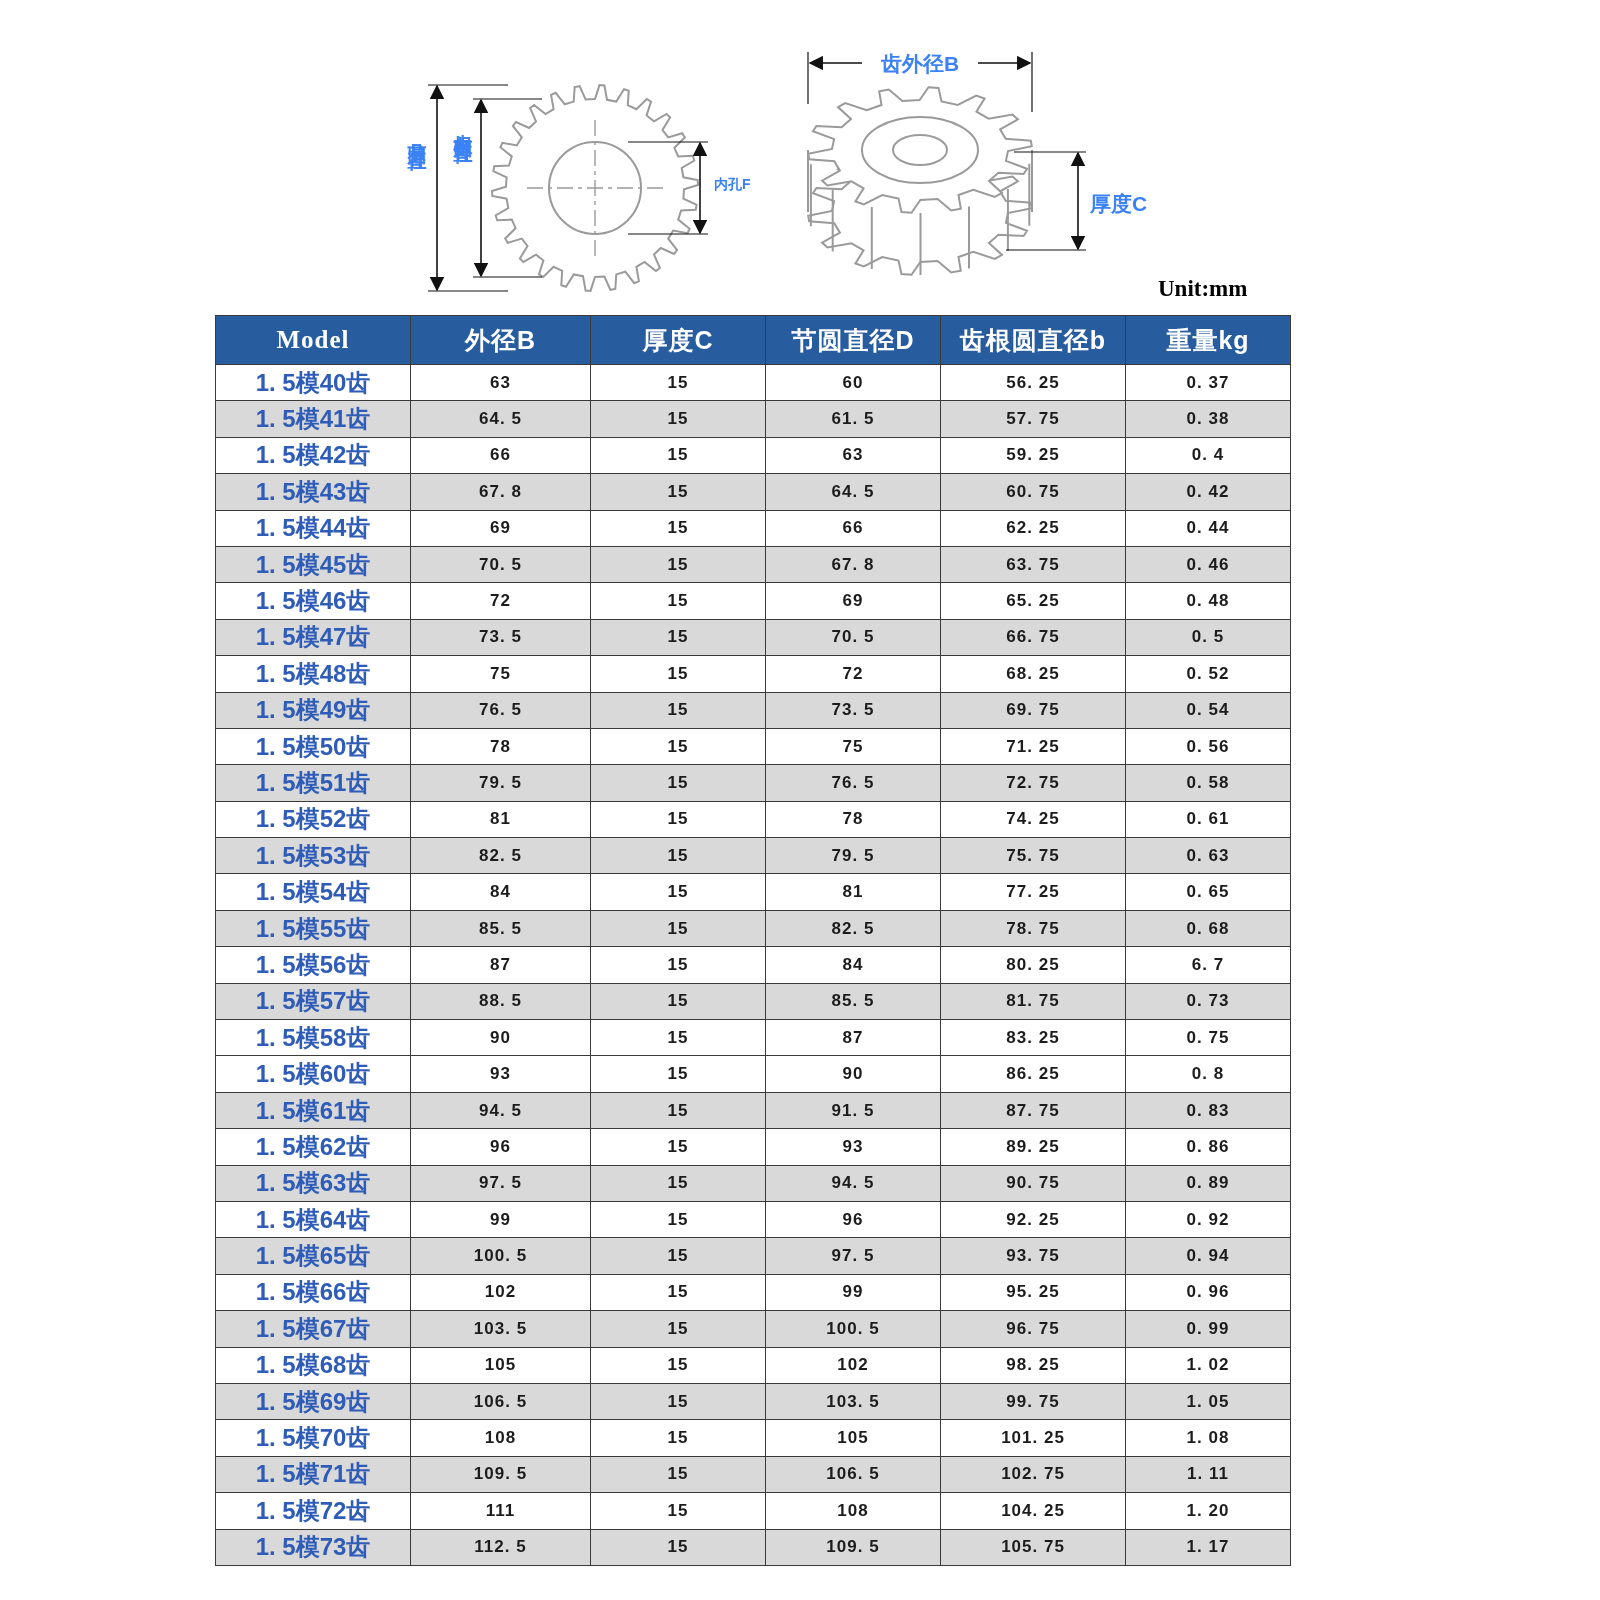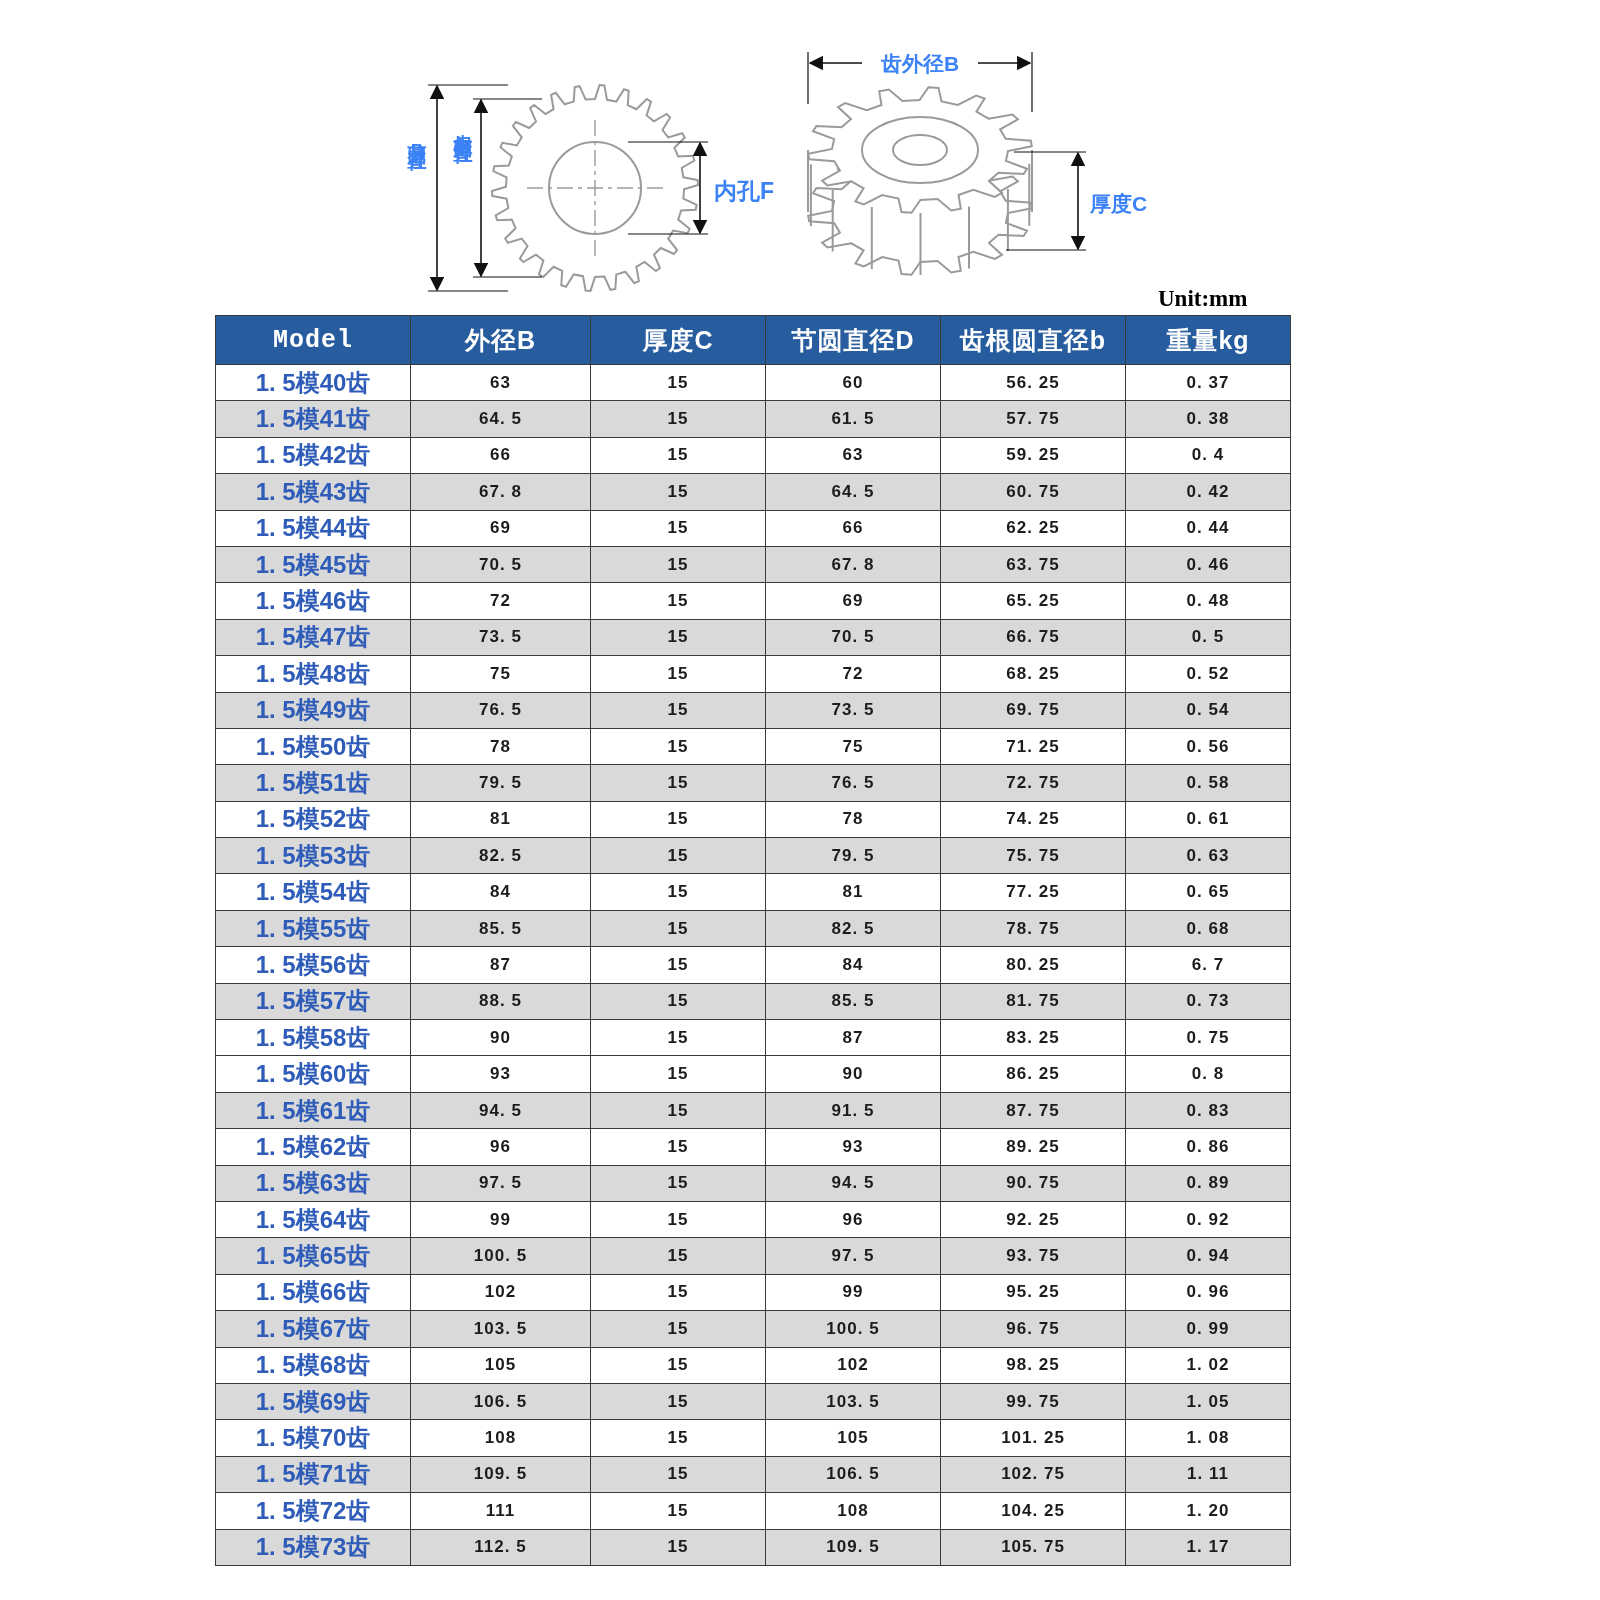--- a/index.html
+++ b/index.html
@@ -10,21 +10,21 @@
   #diagram-svg{position:absolute;left:0;top:0;width:1600px;height:312px;}
   .gear-body{fill:#ffffff;stroke:var(--gear-stroke);stroke-width:2;}
   .gear-thin{fill:none;stroke:var(--gear-stroke);stroke-width:2;}
   .centerline{stroke:var(--gear-stroke);stroke-width:1.4;stroke-dasharray:16 5 4 5;fill:none;}
   .dim{stroke:var(--dim-line);stroke-width:1.6;fill:none;}
   .ext{stroke:var(--dim-line);stroke-width:1.2;fill:none;}
 
   .diag-label{position:absolute;color:#3b82f6;font-weight:bold;font-size:20px;white-space:nowrap;}
   .vertical{writing-mode:vertical-rl;text-orientation:upright;letter-spacing:3px;font-size:19px;}
   #unit-label{position:absolute;left:1158px;top:276px;font-family:"Liberation Serif",serif;
-              font-weight:bold;font-size:23px;color:#000;margin-top:10px;}
+              font-weight:bold;font-size:23px;color:#000;}
 
   
   #table-wrap{position:absolute;left:215px;top:315px;}
   table{border-collapse:collapse;table-layout:fixed;width:1075px;}
   th,td{border:1px solid var(--grid-border);text-align:center;vertical-align:middle;
         overflow:hidden;white-space:nowrap;}
   thead th{background:var(--header-bg);color:var(--header-text);height:46px;
            font-size:25px;font-weight:bold;letter-spacing:1px;}
   tbody td{height:33.4px;font-size:17px;font-weight:bold;color:#1c1c1c;letter-spacing:1px;}
   tbody td.model{color:var(--model-text);font-size:24px;letter-spacing:0;}
@@ -82,38 +82,38 @@
       <line class="dim" x1="978" y1="63" x2="1030" y2="63" marker-end="url(#arr)"></line>
 
       <line class="ext" x1="1014" y1="152" x2="1086" y2="152"></line>
       <line class="ext" x1="1006" y1="250" x2="1086" y2="250"></line>
       <line class="dim" x1="1078" y1="153" x2="1078" y2="249" marker-start="url(#arr)" marker-end="url(#arr)"></line>
     </g>
   </svg>
 
   <div class="diag-label vertical" style="left:404px;top:128px;">节圆直径D</div>
   <div class="diag-label vertical" style="left:450px;top:118px;">齿根圆直径b</div>
-  <div class="diag-label" style="left:714px;top:176px;font-size:23px;">内孔F</div>
+  <div class="diag-label" style="left:714px;top:176px;font-size:14px;">内孔F</div>
   <div class="diag-label" style="left:855px;top:50px;width:130px;text-align:center;font-size:21px;">齿外径B</div>
   <div class="diag-label" style="left:1090px;top:190px;font-size:21px;">厚度C</div>
   <div id="unit-label">Unit:mm</div>
 
   <div id="table-wrap">
     <table>
       <colgroup>
         <col style="width:195px">
           <col style="width:180px">
           <col style="width:175px">
         <col style="width:175px">
           <col style="width:185px">
           <col style="width:165px">
       </colgroup>
       <thead>
         <tr>
-          <th style="font-family:Liberation Mono, monospace;text-align:center;">Model</th>
+          <th style="font-family:Liberation Serif, serif;text-align:center;">Model</th>
           <th>外径B</th>
           <th>厚度C</th>
           <th>节圆直径D</th>
           <th>齿根圆直径b</th>
           <th>重量kg</th>
         </tr>
       </thead>
       <tbody>
           <tr>
             <td class="model">1. 5模40齿</td>

